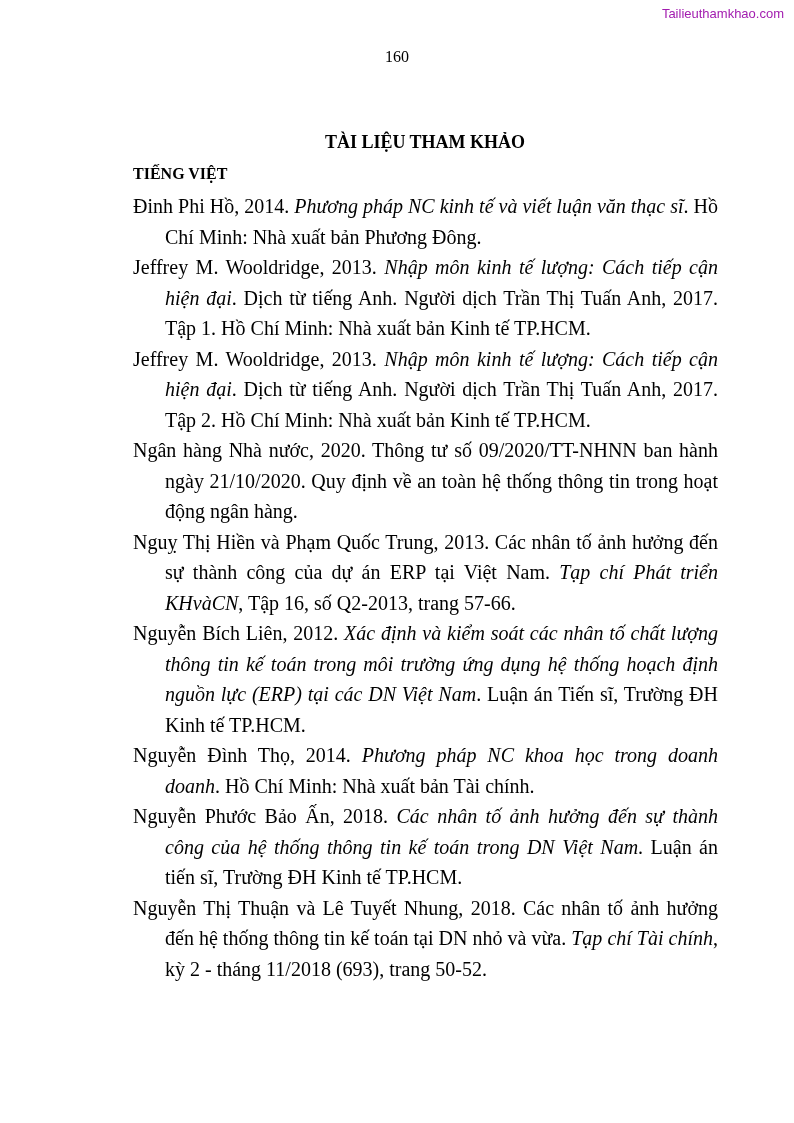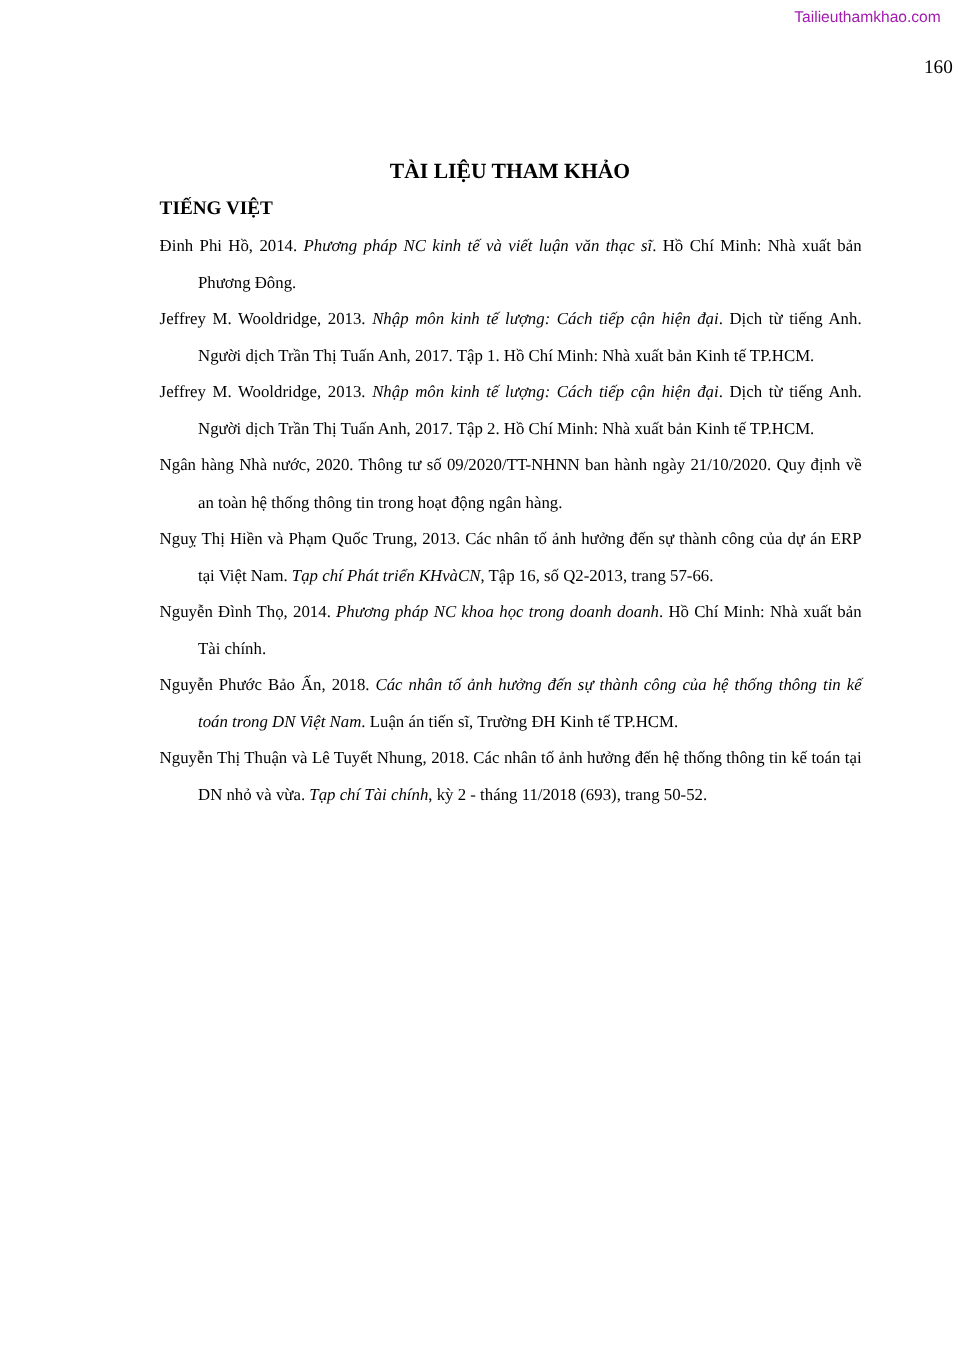--- a/index.html
+++ b/index.html
@@ -1,37 +1,38 @@
 <!DOCTYPE html>
 <html><head>
 <meta charset="utf-8">
 <style>
   html, body { margin:0; padding:0; background:#ffffff; }
   body { width:794px; height:1123px; position:relative; overflow:hidden;
          font-family:"Liberation Serif", serif; color:#000; }
   .watermark { position:absolute; top:6px; right:10px; font-family:"Liberation Sans", sans-serif;
                font-size:13px; color:#a21caf; }
-  .page-num { position:absolute; top:48px; left:0; width:794px; text-align:right; font-size:16px; }
+  .page-num { position:absolute; top:48px; left:0; width:794px; text-align:center; font-size:16px; }
   .title { position:absolute; top:132px; left:0; width:850px; text-align:center; font-size:18px; font-weight:bold; }
   .section { position:absolute; top:165px; left:133px; font-size:16px; font-weight:bold;text-align:center; }
   .refs { position:absolute; top:191px; left:133px; width:585px; }
-  .ref { font-size:14px; line-height:30.5px; text-align:justify; text-align-last:left;
+  .ref { font-size:20px; line-height:30.5px; text-align:justify; text-align-last:left;
          padding-left:32px; text-indent:-32px; margin:0; }
   .ref i { font-style:italic; }
 </style>
 </head>
 <body>
 
 <div class="watermark">Tailieuthamkhao.com</div>
 <div class="page-num">160</div>
 <div class="title">TÀI LIỆU THAM KHẢO</div>
 <div class="section">TIẾNG VIỆT</div>
 
 <div class="refs">
   <p class="ref"><span>Đinh Phi Hồ, 2014. </span><i>Phương pháp NC kinh tế và viết luận văn thạc sĩ</i><span>. Hồ Chí Minh: Nhà xuất bản Phương Đông.</span></p>
   <p class="ref"><span>Jeffrey M. Wooldridge, 2013. </span><i>Nhập môn kinh tế lượng: Cách tiếp cận hiện đại</i><span>. Dịch từ tiếng Anh. Người dịch Trần Thị Tuấn Anh, 2017. Tập 1. Hồ Chí Minh: Nhà xuất bản Kinh tế TP.HCM.</span></p>
   <p class="ref"><span>Jeffrey M. Wooldridge, 2013. </span><i>Nhập môn kinh tế lượng: Cách tiếp cận hiện đại</i><span>. Dịch từ tiếng Anh. Người dịch Trần Thị Tuấn Anh, 2017. Tập 2. Hồ Chí Minh: Nhà xuất bản Kinh tế TP.HCM.</span></p>
   <p class="ref"><span>Ngân hàng Nhà nước, 2020. Thông tư số 09/2020/TT-NHNN ban hành ngày 21/10/2020. Quy định về an toàn hệ thống thông tin trong hoạt động ngân hàng.</span><i></i><span></span></p>
   <p class="ref"><span>Nguỵ Thị Hiền và Phạm Quốc Trung, 2013. Các nhân tố ảnh hưởng đến sự thành công của dự án ERP tại Việt Nam. </span><i>Tạp chí Phát triển KHvàCN</i><span>, Tập 16, số Q2-2013, trang 57-66.</span></p>
+  <p class="ref"><span>Nguyễn Bích Liên, 2012. </span><i>Xác định và kiểm soát các nhân tố chất lượng thông tin kế toán trong môi trường ứng dụng hệ thống hoạch định nguồn lực (ERP) tại các DN Việt Nam</i><span>. Luận án Tiến sĩ, Trường ĐH Kinh tế TP.HCM.</span></p>
   <p class="ref"><span>Nguyễn Đình Thọ, 2014. </span><i>Phương pháp NC khoa học trong doanh doanh</i><span>. Hồ Chí Minh: Nhà xuất bản Tài chính.</span></p>
   <p class="ref"><span>Nguyễn Phước Bảo Ấn, 2018. </span><i>Các nhân tố ảnh hưởng đến sự thành công của hệ thống thông tin kế toán trong DN Việt Nam</i><span>. Luận án tiến sĩ, Trường ĐH Kinh tế TP.HCM.</span></p>
   <p class="ref"><span>Nguyễn Thị Thuận và Lê Tuyết Nhung, 2018. Các nhân tố ảnh hưởng đến hệ thống thông tin kế toán tại DN nhỏ và vừa. </span><i>Tạp chí Tài chính</i><span>, kỳ 2 - tháng 11/2018 (693), trang 50-52.</span></p>
 </div>
 
 </body></html>

